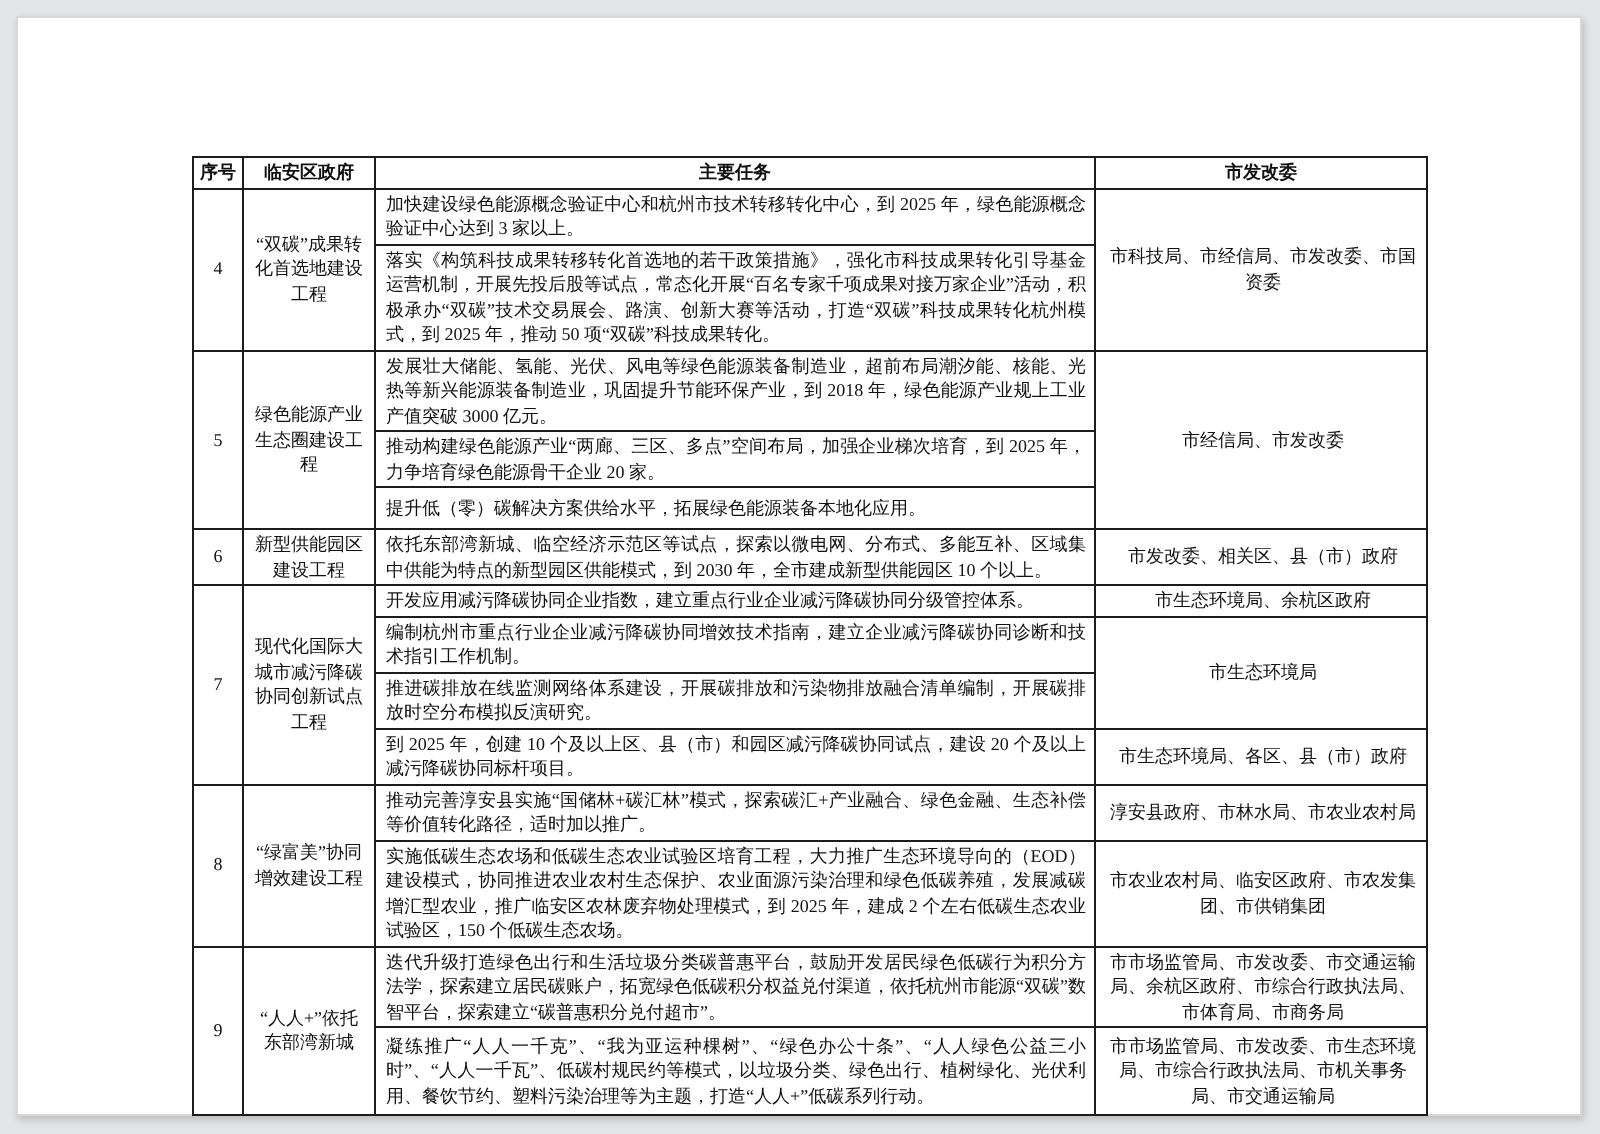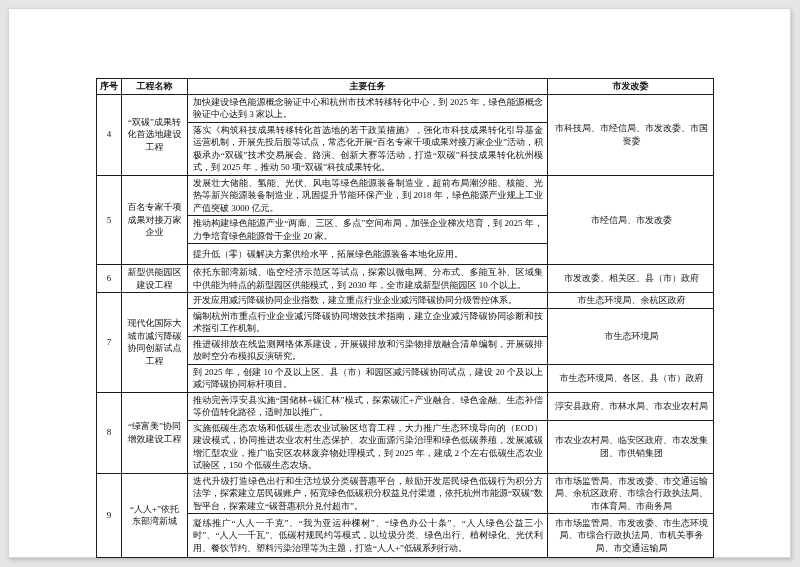--- a/index.html
+++ b/index.html
@@ -80,40 +80,40 @@
     <table class="doc-table">
       <colgroup>
         <col class="c-no">
           <col class="c-name">
           <col class="c-task">
           <col class="c-resp">
       </colgroup>
       <thead>
         <tr>
           <th>序号</th>
-          <th>工程名称</th>
+          <th>临安区政府</th>
           <th>主要任务</th>
           <th>市发改委</th>
         </tr>
       </thead>
       <tbody>
 
         <tr class="h26">
           <td class="no" rowspan="2">4</td>
           <td class="name" rowspan="2">“双碳”成果转化首选地建设工程</td>
           <td class="task">加快建设绿色能源概念验证中心和杭州市技术转移转化中心，到 2025 年，绿色能源概念验证中心达到 3 家以上。</td>
           <td class="resp" rowspan="2">市科技局、市经信局、市发改委、市国资委</td>
         </tr>
         <tr class="h51">
           <td class="task">落实《构筑科技成果转移转化首选地的若干政策措施》，强化市科技成果转化引导基金运营机制，开展先投后股等试点，常态化开展“百名专家千项成果对接万家企业”活动，积极承办“双碳”技术交易展会、路演、创新大赛等活动，打造“双碳”科技成果转化杭州模式，到 2025 年，推动 50 项“双碳”科技成果转化。</td>
         </tr>
 
         <tr class="h27">
           <td class="no" rowspan="3">5</td>
-          <td class="name" rowspan="3">百名专家千项成果对接万家企业</td>
+          <td class="name" rowspan="3">绿色能源产业生态圈建设工程</td>
           <td class="task">发展壮大储能、氢能、光伏、风电等绿色能源装备制造业，超前布局潮汐能、核能、光热等新兴能源装备制造业，巩固提升节能环保产业，到 2018 年，绿色能源产业规上工业产值突破 3000 亿元。</td>
           <td class="resp" rowspan="3">市经信局、市发改委</td>
         </tr>
         <tr class="h28">
           <td class="task">推动构建绿色能源产业“两廊、三区、多点”空间布局，加强企业梯次培育，到 2025 年，力争培育绿色能源骨干企业 20 家。</td>
         </tr>
         <tr class="h21">
           <td class="task">提升低（零）碳解决方案供给水平，拓展绿色能源装备本地化应用。</td>
         </tr>
 

